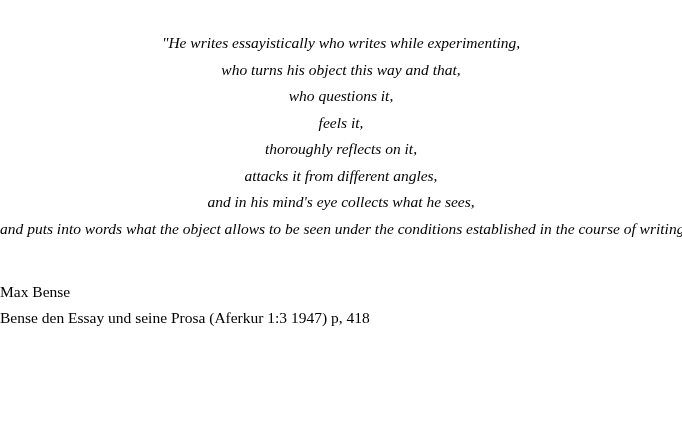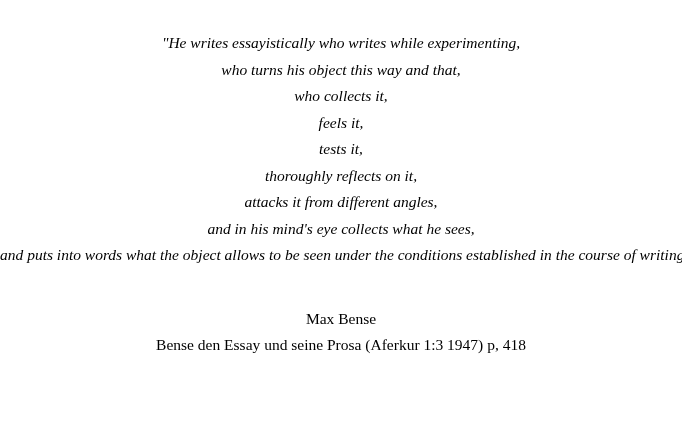--- a/index.html
+++ b/index.html
@@ -33,45 +33,44 @@
   .quote-line.wide {
     font-size: 15.5px;
   }
   .spell-error {
     text-decoration-style: wavy;
     text-decoration-color: #cc2222;
     text-decoration-thickness: 1px;
     text-underline-offset: 1px;
   }
   .attribution-block {
-    text-align: center;
+    text-align: left;
     margin-top: 37px;
   }
   .attribution-line {
     font-style: normal;
     font-size: 15.5px;
     line-height: 26px;
   }
 </style>
 </head>
 <body>
 
 <div class="page">
 
   <div class="quote-block">
 
     <div class="quote-line"><span>"He writes </span><span class="spell-error">essayistically</span><span> who writes while experimenting,</span></div>
 
     <div class="quote-line"><span>who turns his object this way and that,</span></div>
 
-    <div class="quote-line"><span>who collects it,</span></div>
+    <div class="quote-line"><span>who questions it,</span></div>
 
     <div class="quote-line"><span>feels it,</span></div>
 
-    <div class="quote-line"><span>tests it,</span></div>
 
     <div class="quote-line"><span>thoroughly reflects on it,</span></div>
 
     <div class="quote-line"><span>attacks it from different angles,</span></div>
 
     <div class="quote-line"><span>and in his mind's eye collects what he sees,</span></div>
 
     <div class="quote-line wide"><span>and puts into words what the object allows to be seen under the conditions established in the course of writing."</span></div>
 
   </div>

